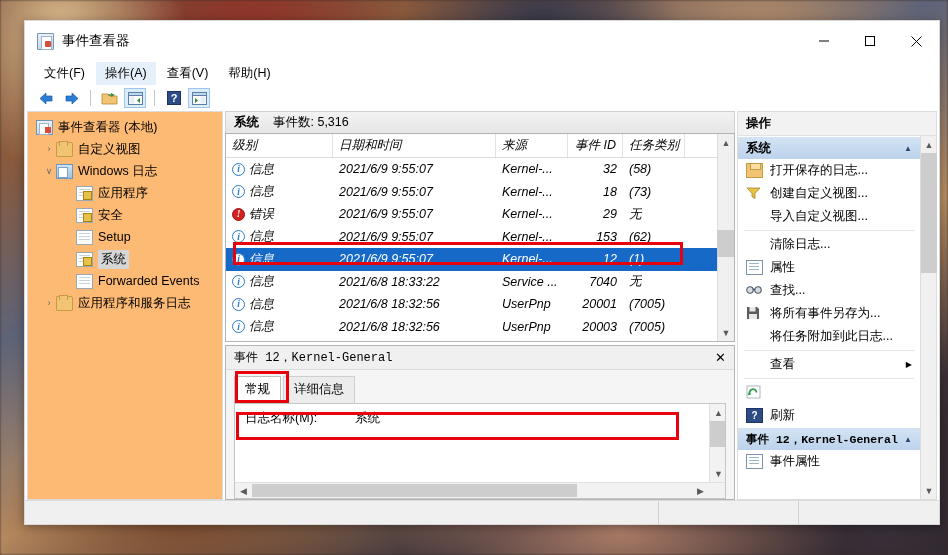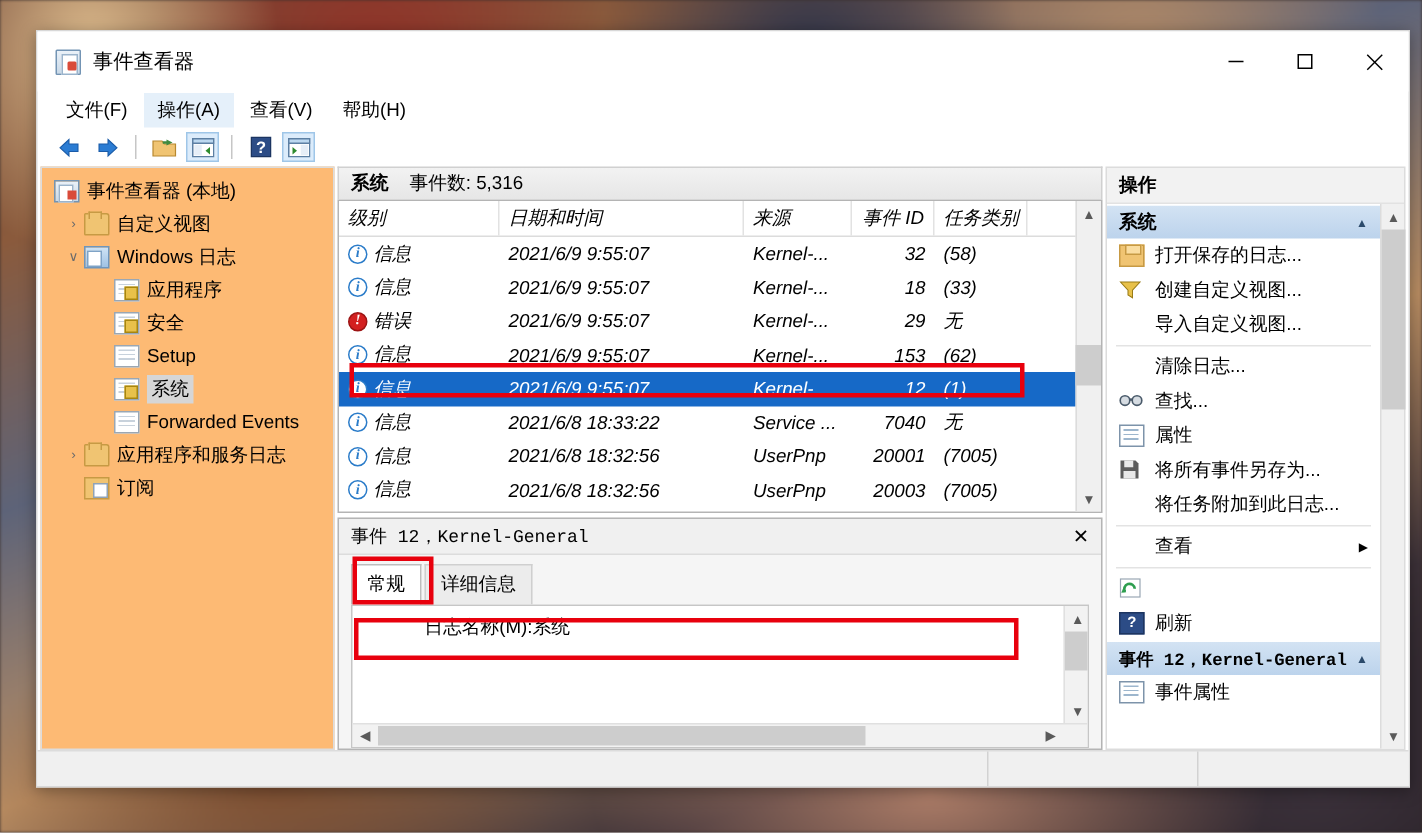--- a/index.html
+++ b/index.html
@@ -174,21 +174,21 @@
   .tab { padding:4px 10px 5px 10px; font-size:12.5px; border:1px solid #cfcfcf; border-bottom:none; background:#ececec; }
   .tab.active { background:#fff; border-color:#bdbdbd; position:relative; z-index:2; }
 
   .detail-body {
     flex:1; min-height:0; margin:0 8px 0 8px;
     background:#fff; border:1px solid #c6c6c6;
     display:flex; flex-direction:column; position:relative; overflow:hidden;
   }
   .msg { padding:9px 10px 6px 10px; font-size:12.5px; white-space:nowrap; }
   .logname { padding:6px 10px; font-size:12.5px; display:flex; }
-  .logname .k { width:110px;text-align:right; }
+  .logname .k { width:110px; }
   .dscroll-v { position:absolute; right:0; top:0; bottom:16px; width:16px; background:#f2f2f2; border-left:1px solid #e0e0e0; }
   .dthumb { position:absolute; left:0; top:17px; width:16px; height:26px; background:#cdcdcd; }
   .hscroll {
     position:absolute; left:0; right:0; bottom:0; height:16px;
     background:#f2f2f2; border-top:1px solid #e0e0e0; display:flex; align-items:center;
   }
   .hbtn { width:17px;height:16px;display:flex;align-items:center;justify-content:center;color:#5a5a5a;font-size:9px;}
   .hthumb { height:13px; background:#cdcdcd; flex:none; }
 
   
@@ -340,24 +340,20 @@
       </div>
       <div class="tnode" style="padding-left:48px">
         <span class="tico ico-log"></span>
         <span class="tlabel">Forwarded Events</span>
       </div>
       <div class="tnode" style="padding-left:14px">
         <span class="tarrow">›</span>
         <span class="tico ico-folder"></span>
         <span class="tlabel">应用程序和服务日志</span>
       </div>
-      <div class="tnode" style="padding-left:28px">
-        <span class="tico ico-sub"></span>
-        <span class="tlabel">订阅</span>
-      </div>
     </div>
 
     <div class="center-pane">
 
       <div class="list-title">
         <b>系统</b>
         <span>事件数: 5,316</span>
       </div>
 
       <div class="list-wrap">
@@ -382,21 +378,21 @@
           </div>
 
           <div class="lrow">
             <div class="c-level">
                 <span class="sev info">i</span>
                 <span>信息</span>
               </div>
             <div class="c-date">2021/6/9 9:55:07</div>
             <div class="c-source">Kernel-...</div>
             <div class="c-eid">18</div>
-            <div class="c-task">(33)</div>
+            <div class="c-task">(73)</div>
           </div>
 
           <div class="lrow">
             <div class="c-level">
                 <span class="sev error">!</span>
                 <span>错误</span>
               </div>
             <div class="c-date">2021/6/9 9:55:07</div>
             <div class="c-source">Kernel-...</div>
             <div class="c-eid">29</div>
@@ -532,36 +528,36 @@
           <div class="act-item">
             <span class="aico"></span>
             <span>导入自定义视图...</span>
           </div>
 
           <div class="act-sep"></div>
 
           <div class="act-item">
             <span class="aico"></span>
             <span>清除日志...</span>
+          </div>
+          <div class="act-item">
+            <span class="aico aico-props"></span>
+            <span>属性</span>
           </div>
           <div class="act-item">
             <span class="aico">
               <svg width="16" height="13" viewBox="0 0 16 13">
                 <circle cx="4" cy="7" r="3.2" fill="#d6dce2" stroke="#4a5a6a" stroke-width="1.1"></circle>
                 <circle cx="12" cy="7" r="3.2" fill="#d6dce2" stroke="#4a5a6a" stroke-width="1.1"></circle>
                 <rect x="6.8" y="5.6" width="2.4" height="1.6" fill="#4a5a6a"></rect>
               </svg>
             </span>
             <span>查找...</span>
           </div>
           <div class="act-item">
-            <span class="aico aico-props"></span>
-            <span>属性</span>
-          </div>
-          <div class="act-item">
             <span class="aico">
               <svg width="14" height="14" viewBox="0 0 14 14">
                 <path d="M1 1 h10 l2 2 v10 H1 Z" fill="#5c5c5c"></path>
                 <rect x="3.5" y="1" width="6" height="4.5" fill="#e8e8e8"></rect>
                 <rect x="3" y="8" width="8" height="5" fill="#e8e8e8"></rect>
               </svg>
             </span>
             <span>将所有事件另存为...</span>
           </div>
           <div class="act-item">

